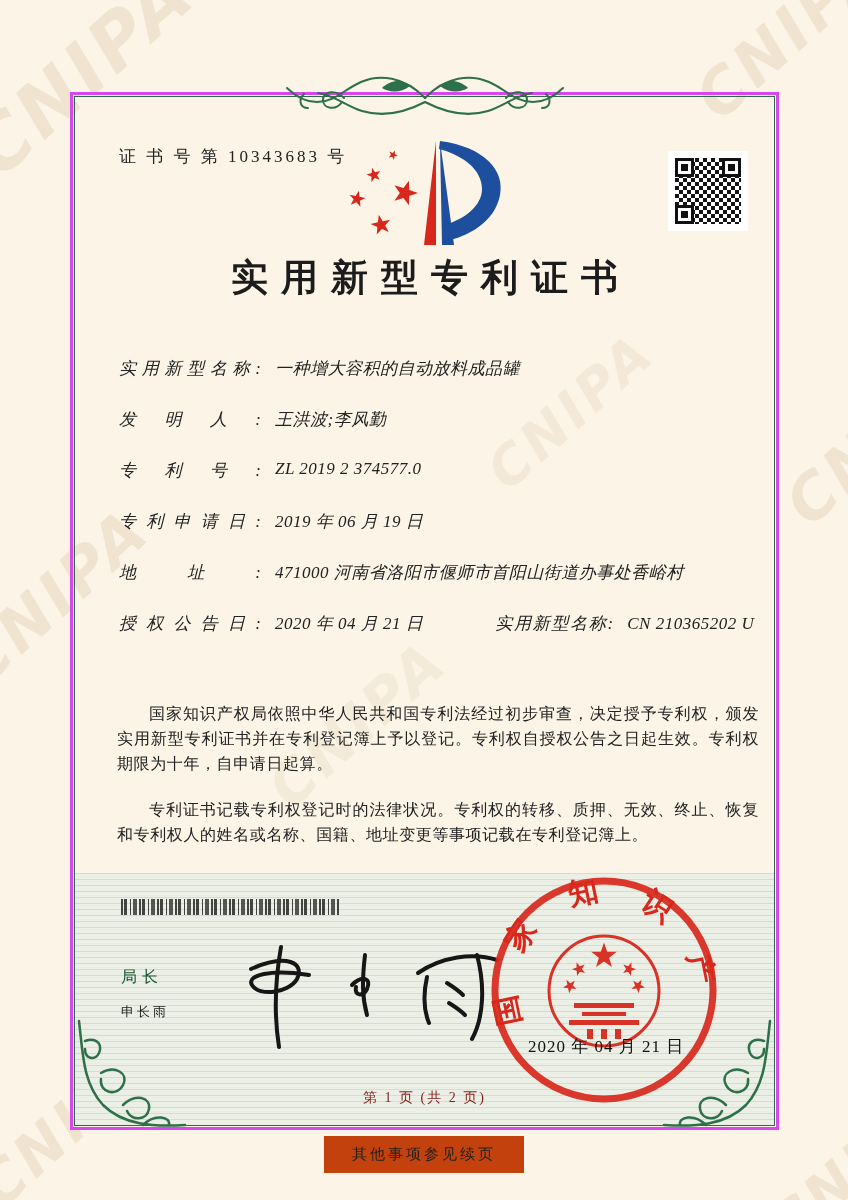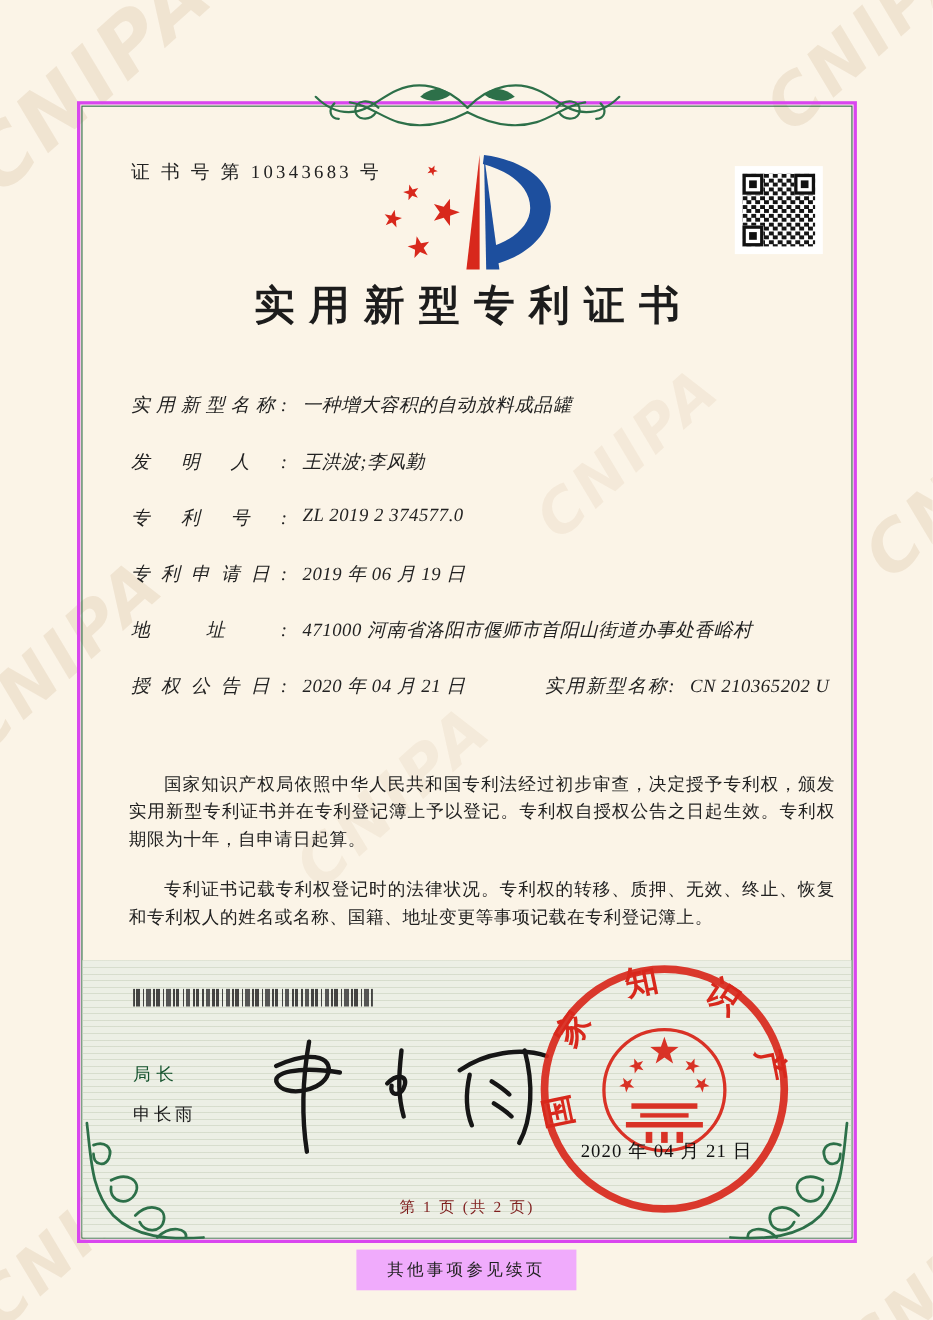--- a/index.html
+++ b/index.html
@@ -101,37 +101,37 @@
       #262626 3px 6px, transparent 6px 9px,
       #262626 9px 10px, transparent 10px 12px,
       #3a3a3a 12px 16px, transparent 16px 18px);
     opacity:0.85;
   }
   .sig-title {
     position:absolute; left:48px; top:872px; font-size:16px; color:#14532d;
     letter-spacing:5px;
   }
   .sig-name {
-    position:absolute; left:48px; top:908px; font-size:16px; color:#1c1c1c;
+    position:absolute; left:48px; top:908px; font-size:13px; color:#1c1c1c;
     letter-spacing:3px;
   }
   .signature { position:absolute; left:142px; top:838px; width:320px; height:122px; }
   .seal { position:absolute; left:414px; top:778px; width:234px; height:234px; }
   .seal-date {
     position:absolute; left:428px; top:940px; width:210px; text-align:center;
     font-size:17px; color:#111; letter-spacing:1px; z-index:5;
   }
   .page-info {
     position:absolute; left:0; top:994px; width:100%; text-align:center;
     font-size:14px; color:#7f1d1d; letter-spacing:2px;
   }
   
   .footer-note {
     position:absolute; top:1136px; left:50%; transform:translateX(-50%);
-    background:#f0abfc; padding:9px 28px; font-size:15px; color:#222;
+    background:#c2410c; padding:9px 28px; font-size:15px; color:#222;
     letter-spacing:3px; white-space:nowrap;font-family:Liberation Mono, monospace;
   }
 </style>
 </head>
 <body>
 
 <div class="page">
 
   <span class="wm wm1">CNIPA</span>
   <span class="wm wm2">CNIPA</span>

